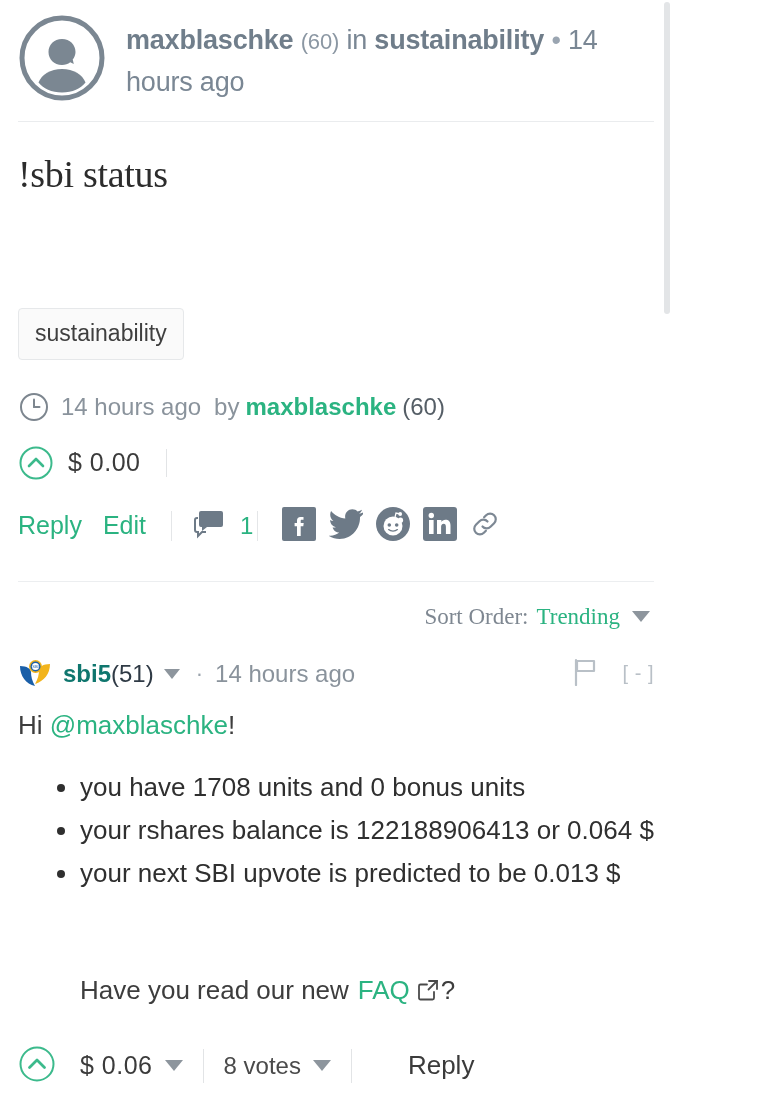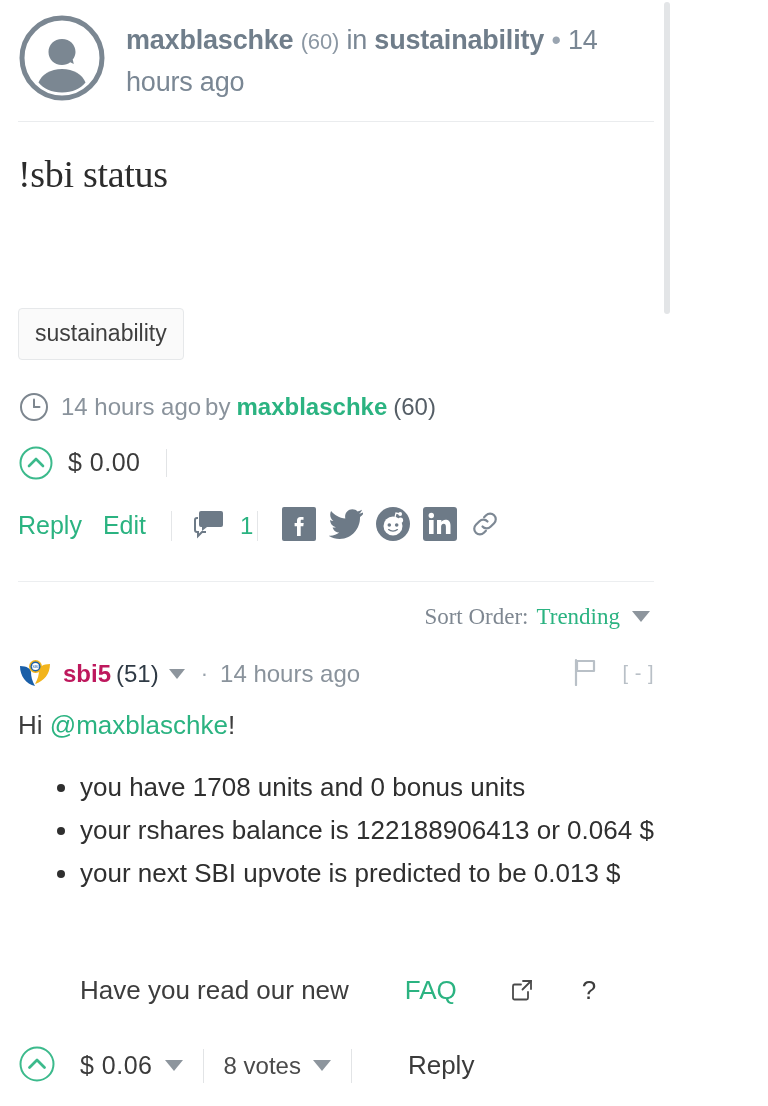--- a/index.html
+++ b/index.html
@@ -205,26 +205,25 @@
   .comment { padding: 0 18px; }
   .comment-head {
     display: flex;
     align-items: center;
     padding-top: 28px;
   }
   .sbi-logo { margin-right: 11px; display:flex; }
   .c-user {
     font-size: 24px;
     font-weight: bold;
-    color: #be185d;
+    color: #0f766e;
   }
   .c-rep {
     font-size: 24px;
     color: #2f3a45;
-    margin-left: 5px;
   }
   .caret-small {
     width: 0; height: 0;
     border-left: 8px solid transparent;
     border-right: 8px solid transparent;
     border-top: 10px solid #8d959d;
     margin-left: 10px;
   }
   .c-dot {
     color: #9aa3ac;
@@ -265,21 +264,20 @@
     line-height: 41px;
     margin-bottom: 2px;
   }
 
   .c-faq {
     font-size: 26px;
     color: #3d3d3d;
     padding: 79px 0 0 62px;
     display: flex;
     align-items: center;
-    gap: 47px;
   }
   .c-faq .faq-link {
     color: #2bb381;
     margin-left: 9px;
   }
   .ext-icon { margin: 0 2px 0 7px; display: flex; }
 
   
   .c-footer {
     display: flex;
@@ -353,21 +351,21 @@
 
   <div class="post-meta">
     <span class="clock">
       <svg width="32" height="32" viewBox="0 0 32 32" aria-hidden="true">
         <circle cx="16" cy="16" r="13" fill="none" stroke="#7d868f" stroke-width="2"></circle>
         <line x1="16" y1="16" x2="16" y2="8.5" stroke="#7d868f" stroke-width="2" stroke-linecap="round"></line>
         <line x1="16" y1="16" x2="21.5" y2="16" stroke="#7d868f" stroke-width="2" stroke-linecap="round"></line>
       </svg>
     </span>
     <span>14 hours ago</span>
-    <span style="margin-left:4px">by</span>
+    <span style="margin-left:13px">by</span>
     <span class="author">maxblaschke</span>
     <span class="rep">(60)</span>
   </div>
 
   <div class="payout-row">
     <span class="upvote-icon">
       <svg width="36" height="36" viewBox="0 0 36 36" aria-hidden="true">
         <circle cx="18" cy="18" r="15.5" fill="none" stroke="#3cba8c" stroke-width="2"></circle>
         <polyline points="11,21 18,14 25,21" fill="none" stroke="#3cba8c" stroke-width="2.6" stroke-linecap="round" stroke-linejoin="round"></polyline>
       </svg>

